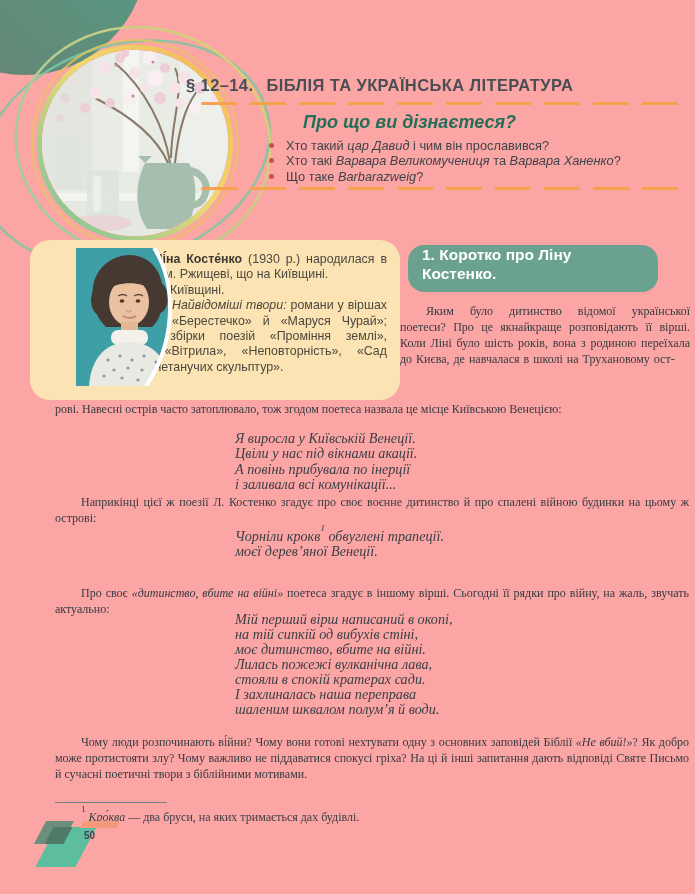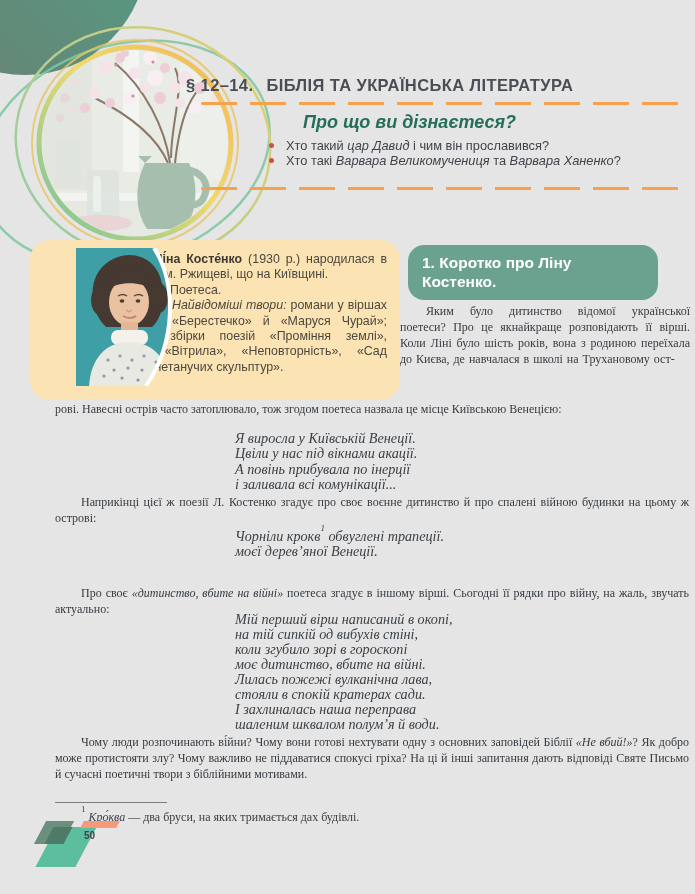--- a/index.html
+++ b/index.html
@@ -1,16 +1,16 @@
 <!DOCTYPE html>
 <html><head>
 <meta charset="utf-8">
 <style>
   html,body{margin:0;padding:0;background:#9a9a9a;}
-  .page{position:relative;width:695px;height:894px;background:#e5e5e5;overflow:hidden;
+  .page{position:relative;width:695px;height:894px;background:#fca5a5;overflow:hidden;
         font-family:"Liberation Serif",serif;color:#343a40;margin:0 auto;}
 
   
   .decor{position:absolute;left:-15px;top:-62px;width:300px;height:330px;pointer-events:none;}
 
   
   .title-row{position:absolute;left:186px;top:76px;font-family:"Liberation Sans",sans-serif;
              font-size:16.5px;font-weight:bold;color:#4a4e54;letter-spacing:.4px;white-space:nowrap;}
   .title-row .sec{margin-right:13px;}
   .dash{position:absolute;height:3px;border-radius:2px;
@@ -30,21 +30,21 @@
            border-radius:20px;box-sizing:border-box;}
   .bio-flow{padding:12px 13px 0 16px;font-family:"Liberation Sans",sans-serif;font-size:12.4px;
             line-height:15.4px;color:#4c483e;text-align:justify;}
   .photo-spacer{float:left;width:136px;height:140px;shape-outside:ellipse(108px 84px at 18px 62px);}
   .bio-name{font-weight:bold;color:#3e3a32;}
   .bio-works{font-style:italic;}
   .bio-photo{position:absolute;left:46px;top:8px;}
 
   
   .section-box{position:absolute;left:408px;top:245px;width:250px;box-sizing:border-box;
-               background:#6BA18F;border-radius:16px;color:#fff;padding:8px 14px 9px;
+               background:#6BA18F;border-radius:16px;color:#fff;padding:0 14px 9px;
                font-family:"Liberation Sans",sans-serif;font-weight:bold;font-size:15.5px;line-height:19px;}
 
   
   .serif-p{font-size:12px;line-height:16px;text-align:justify;color:#353b41;}
   .col-right{position:absolute;left:400px;top:303px;width:290px;text-indent:26px;word-spacing:1px;}
   .wide{position:absolute;left:55px;width:634px;}
   .p1w{top:401px;}
   .p2{top:494px;text-indent:26px;}
   .p3{top:585px;text-indent:26px;}
   .p4{top:735px;text-indent:26px;line-height:15.9px;}
@@ -172,28 +172,32 @@
   <div class="intro-heading">Про що ви дізнаєтеся?</div>
   <div class="bullets">
     <div class="bullet-row">
       <span class="bullet-dot"></span>
       <span><span>Хто такий </span><i>цар Давид</i><span></span><i></i><span> і чим він прославився?</span></span>
     </div>
     <div class="bullet-row">
       <span class="bullet-dot"></span>
       <span><span>Хто такі </span><i>Варвара Великомучениця</i><span> та </span><i>Варвара Ханенко</i><span>?</span></span>
     </div>
+    <div class="bullet-row">
+      <span class="bullet-dot"></span>
+      <span><span>Що таке </span><i>Barbarazweig</i><span></span><i></i><span>?</span></span>
+    </div>
   </div>
   <div class="dash dash2"></div>
 
   <div class="bio-box">
     <div class="bio-flow">
       <span class="photo-spacer"></span>
       <span class="bio-name">Лі́на Косте́нко</span><span> (1930 р.) народилася в м. Ржищеві, що на Київщині.</span><br>
-      <span>Поетеса.</span><br>
+      <span>Київщині.</span><br>
       <span class="bio-works">Найвідоміші твори:</span><span> романи у віршах «Берестечко» й «Маруся Чурай»; збірки поезій «Проміння землі», «Вітрила», «Неповторність», «Сад нетанучих скульптур».</span>
     </div>
     <div class="bio-photo">
       <svg width="106" height="138" viewBox="0 0 106 138">
         <defs>
             <clipPath id="bioClip">
               <path d="M0,0 H78 C101,36 100,94 70,138 H0 Z"></path>
             </clipPath>
           </defs>
         <g clip-path="url(#bioClip)">
@@ -252,21 +256,20 @@
     <div class="poem-line">моєї дерев’яної Венеції.</div>
   </div>
 
   <div class="serif-p wide p3">
     <span>Про своє </span><span class="em">«дитинство, вбите на війні»</span><span> поетеса згадує в іншому вірші. Сьогодні її рядки про війну, на жаль, звучать актуально:</span>
   </div>
 
   <div class="poem poem3">
     <div class="poem-line">Мій перший вірш написаний в окопі,</div>
     <div class="poem-line">на тій сипкій од вибухів стіні,</div>
-    <div class="poem-line">коли згубило зорі в гороскопі</div>
     <div class="poem-line">моє дитинство, вбите на війні.</div>
     <div class="poem-line">Лилась пожежі вулканічна лава,</div>
     <div class="poem-line">стояли в спокій кратерах сади.</div>
     <div class="poem-line">І захлиналась наша переправа</div>
     <div class="poem-line">шаленим шквалом полум’я й води.</div>
   </div>
 
   <div class="serif-p wide p4">
     <span>Чому люди розпочинають ві́йни? Чому вони готові нехтувати одну з основних заповідей Біблії </span><span class="em">«Не вбий!»</span><span>? Як добро може протистояти злу? Чому важливо не піддаватися спокусі гріха? На ці й інші запитання дають відповіді Святе Письмо й сучасні поетичні твори з біблійними мотивами.</span>
   </div>

